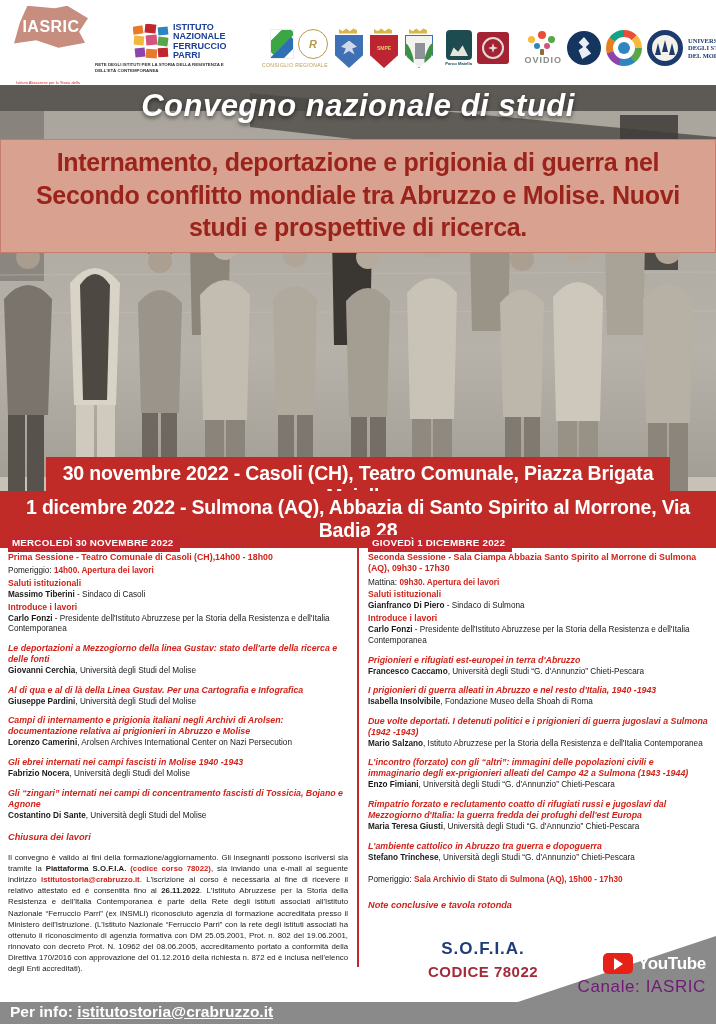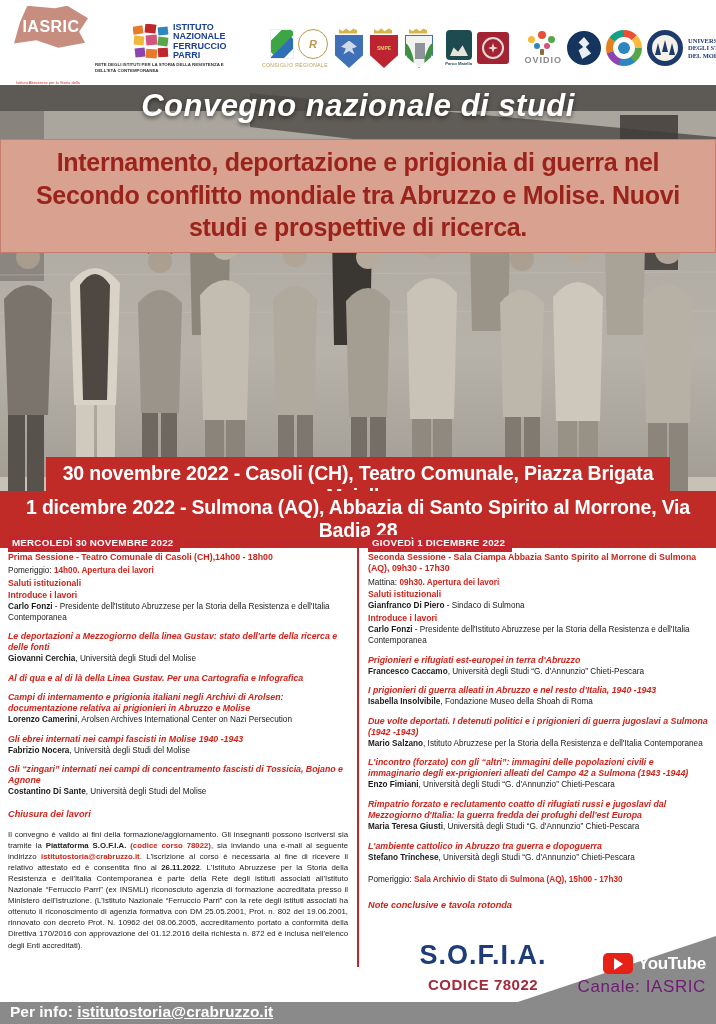--- a/index.html
+++ b/index.html
@@ -125,21 +125,21 @@
 
   .note { margin-top:8px; text-align:justify; font-size:7.8px; line-height:1.42; color:#222; }
   .note .nb { font-weight:bold; }
   .note .nr { font-weight:bold; color:#d2231a; }
   .note a { color:#d2231a; text-decoration:none; font-weight:bold; }
 
   .afternoon { margin-top:12px; }
   .noteconcl { margin-top:14px; color:#d2231a; font-weight:bold; font-style:italic; font-size:9.2px; }
 
   .sofia { margin-top:26px; width:230px; text-align:center; }
-  .sofia-name { color:#1e3c78; font-weight:bold; font-size:27px; letter-spacing:1px; }
+  .sofia-name { color:#1e3c78; font-weight:bold; font-size:17px; letter-spacing:1px; }
   .sofia-code { color:#a42a3a; font-weight:bold; font-size:15px; letter-spacing:.5px; margin-top:2px; }
 
   
   .footer-svg { position:absolute; left:0; bottom:0; }
   .perinfo { position:absolute; left:10px; bottom:3px; color:#fff; font-weight:bold; font-size:15.5px; }
   .perinfo a { color:#fff; text-decoration:underline; }
   .yt { position:absolute; right:10px; bottom:27px; text-align:left;margin-left:25px; }
   .yt-row { display:flex; align-items:center; justify-content:flex-end; gap:5px; }
   .yt-badge { width:30px; height:21px; background:#e62117; border-radius:5px;
     display:flex; align-items:center; justify-content:center; }
@@ -407,29 +407,31 @@
   <div class="program">
 
     <div class="col">
       <div class="day-head">
         <span class="badge">MERCOLEDÌ 30 NOVEMBRE 2022</span>
         <span class="rule"></span>
       </div>
       <div class="session">Prima Sessione - Teatro Comunale di Casoli (CH),14h00 - 18h00</div>
       <div class="sched"><span>Pomeriggio: </span><span class="redb">14h00. Apertura dei lavori</span></div>
       <div class="sched redhead">Saluti istituzionali</div>
+      <div class="sched"><b class="name">Massimo Tiberini</b><span> - Sindaco di Casoli</span></div>
       <div class="sched redhead">Introduce i lavori</div>
       <div class="sched"><b class="name">Carlo Fonzi</b><span> - Presidente dell'Istituto Abruzzese per la Storia della Resistenza e dell'Italia Contemporanea</span></div>
 
       <div class="talk">
         <div class="talk-title">Le deportazioni a Mezzogiorno della linea Gustav: stato dell'arte della ricerca e delle fonti</div>
         <div class="talk-sp"><b class="name">Giovanni Cerchia</b><span>, Università degli Studi del Molise</span></div>
       </div>
       <div class="talk">
         <div class="talk-title">Al di qua e al di là della Linea Gustav. Per una Cartografia e Infografica</div>
+        <div class="talk-sp"><b class="name">Giuseppe Pardini</b><span>, Università degli Studi del Molise</span></div>
       </div>
       <div class="talk">
         <div class="talk-title">Campi di internamento e prigionia italiani negli Archivi di Arolsen: documentazione relativa ai prigionieri in Abruzzo e Molise</div>
         <div class="talk-sp"><b class="name">Lorenzo Camerini</b><span>, Arolsen Archives International Center on Nazi Persecution</span></div>
       </div>
       <div class="talk">
         <div class="talk-title">Gli ebrei internati nei campi fascisti in Molise 1940 -1943</div>
         <div class="talk-sp"><b class="name">Fabrizio Nocera</b><span>, Università degli Studi del Molise</span></div>
       </div>
       <div class="talk">

